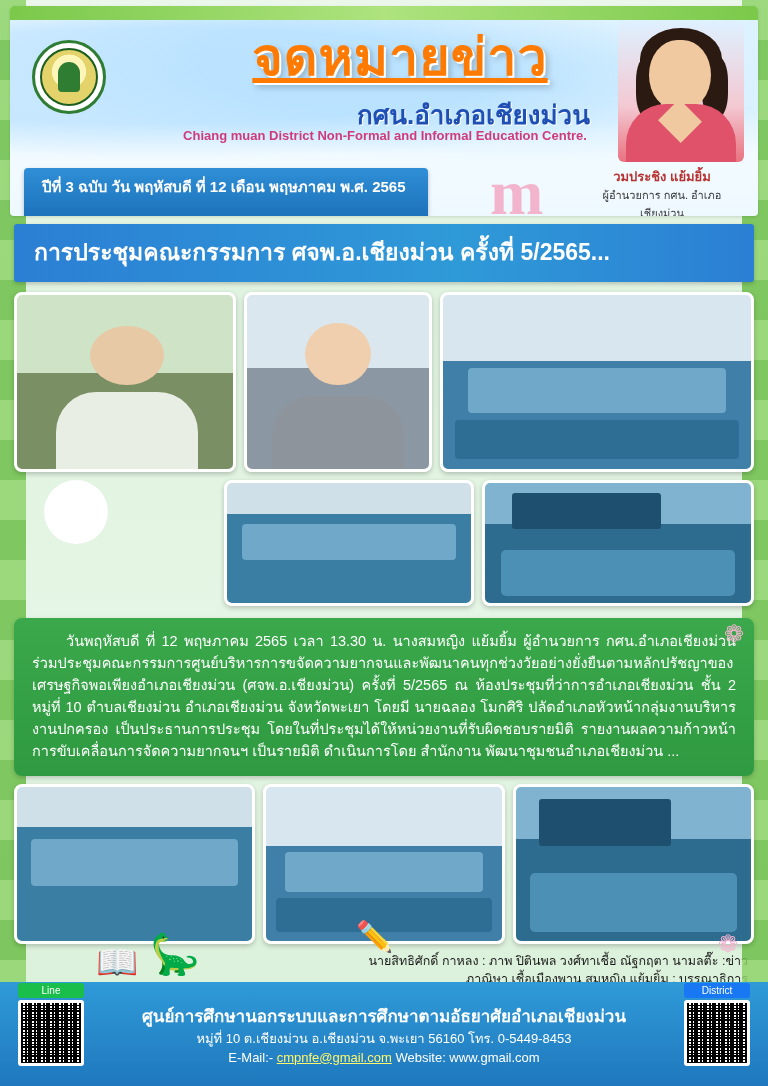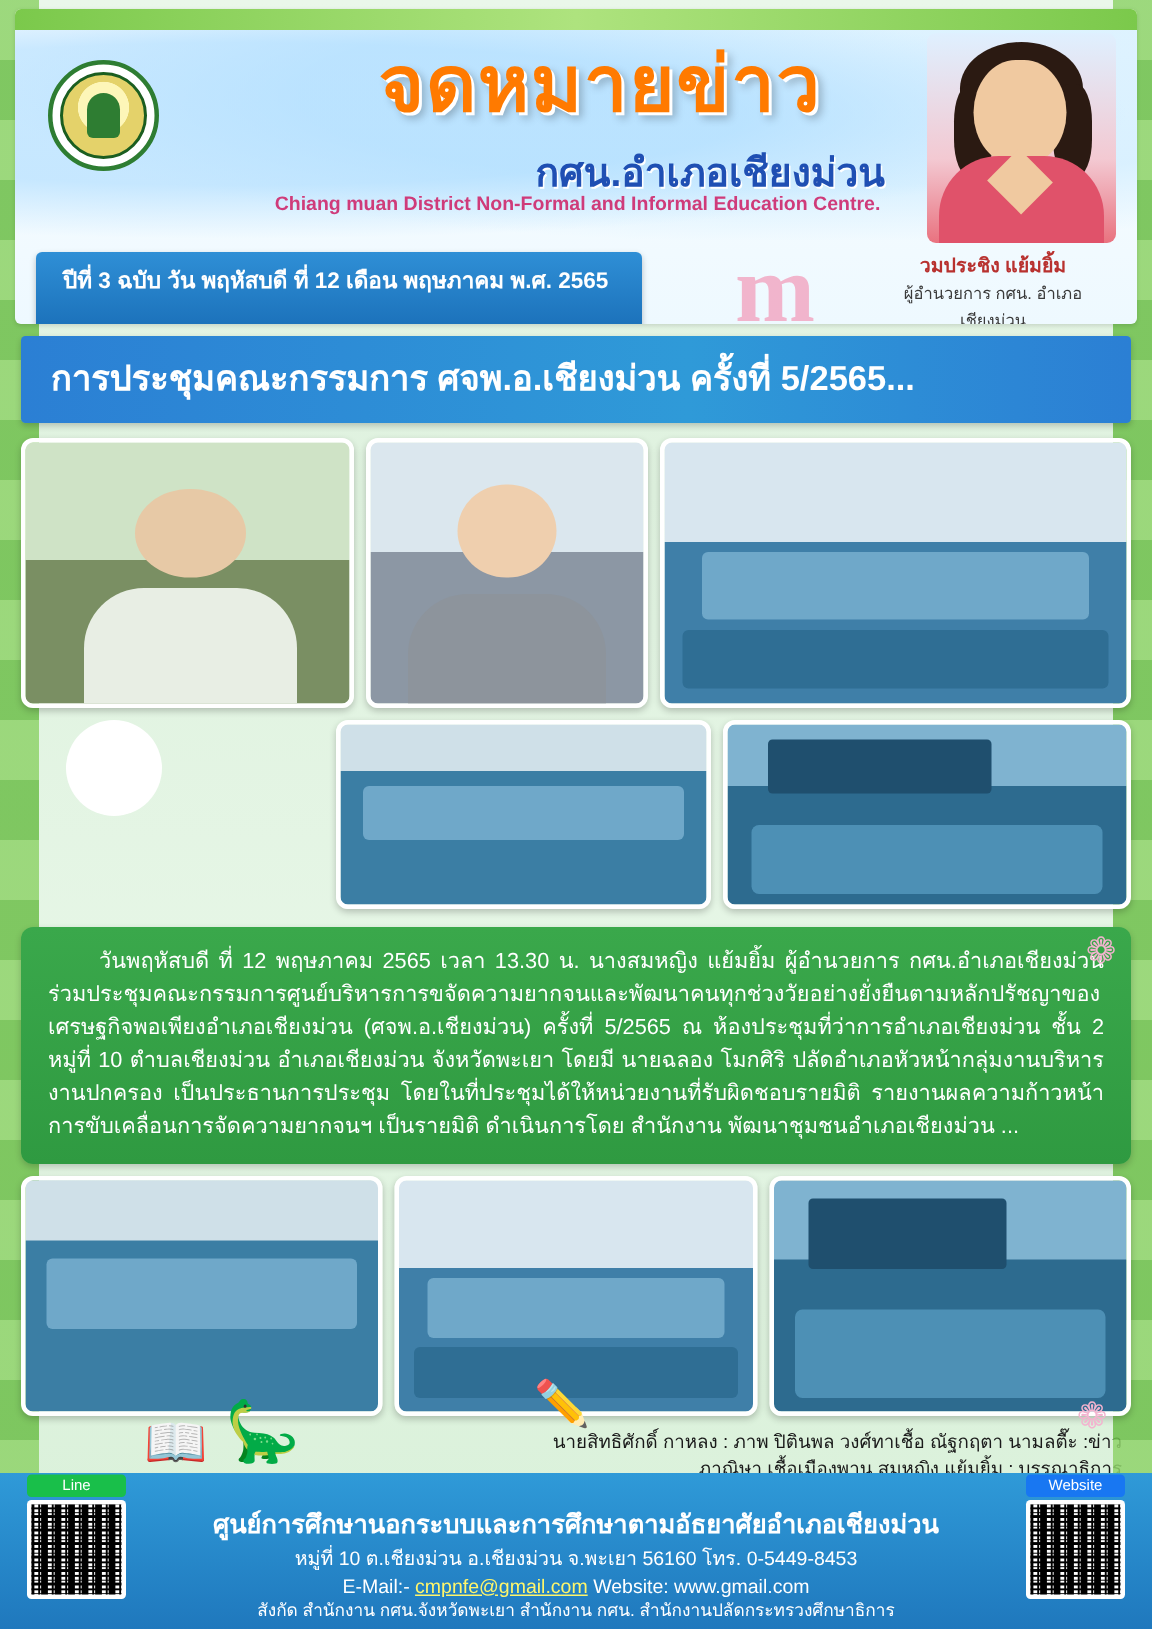--- a/index.html
+++ b/index.html
@@ -63,20 +63,21 @@
     width:22px;height:30px;border-radius:11px 11px 4px 4px;
     background:#2e7d32;
   }
   .title-main {
     position: absolute; left: 190px; top: 22px; width: 400px;
     text-align: center;
     font-size: 52px; line-height: 58px; font-weight: bold;
     color: #ff7a00;
     text-shadow: 2px 2px 0 #ffffff, 4px 4px 6px rgba(0,0,0,.25);
     letter-spacing: 1px;
+    text-decoration: underline;
   }
   .title-sub {
     position: absolute; left: 150px; top: 88px; width: 430px;
     text-align: right;
     font-size: 26px; font-weight: bold; color: #1f4fb3;
     text-shadow: 1px 1px 0 #fff;
   }
   .title-eng {
     position: absolute; left: 150px; top: 122px; width: 450px;
     text-align: center;
@@ -399,21 +400,20 @@
     <div class="footer-center">
       <div class="footer-title">ศูนย์การศึกษานอกระบบและการศึกษาตามอัธยาศัยอำเภอเชียงม่วน</div>
       <div class="footer-line">หมู่ที่ 10 ต.เชียงม่วน อ.เชียงม่วน จ.พะเยา 56160 โทร. 0-5449-8453</div>
       <div class="footer-line">
         <span>E-Mail:-</span>
         <span class="footer-mail">cmpnfe@gmail.com</span>
         <span>Website: www.gmail.com</span>
       </div>
     </div>
 
-    <div class="qr-fb-badge">Website</div>
+    <div class="qr-fb-badge">District</div>
     <div class="qr-box qr-right">
       <div class="qr-pattern"></div>
     </div>
 
-    <div class="footer-affil">สังกัด สำนักงาน กศน.จังหวัดพะเยา สำนักงาน กศน. สำนักงานปลัดกระทรวงศึกษาธิการ</div>
   </div>
 
 </div>
 
 </body></html>

